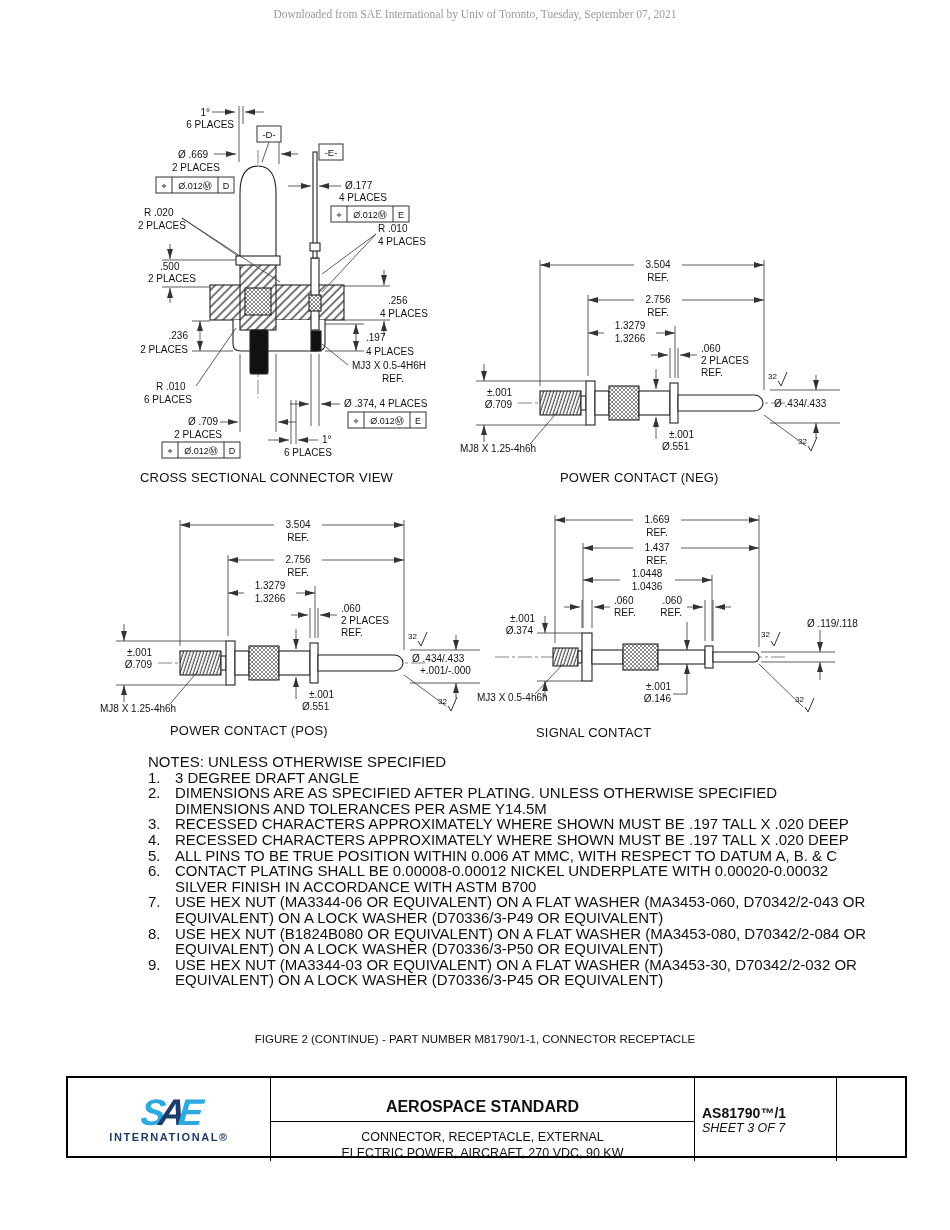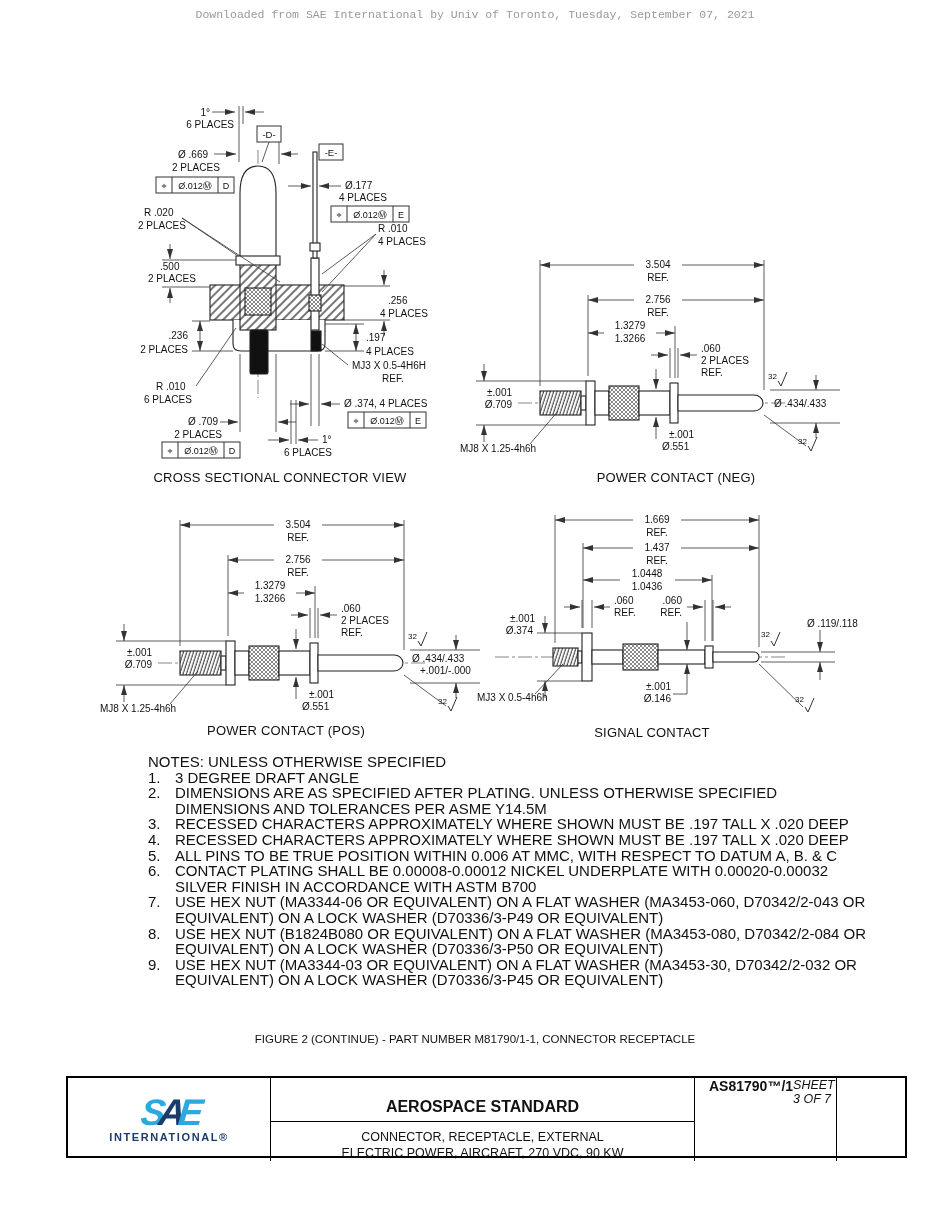--- a/index.html
+++ b/index.html
@@ -1,21 +1,21 @@
 <!DOCTYPE html>
 <html><head>
 <meta charset="utf-8">
 <style>
   html,body{margin:0;padding:0;background:#fff;}
   .page{position:relative;width:950px;height:1230px;background:#fff;overflow:hidden;
         font-family:"Liberation Sans",sans-serif;color:#111;}
   .dl-header{position:absolute;top:8px;left:0;width:950px;text-align:center;
-             font-family:Liberation Mono, monospace;font-size:11.5px;color:#999;}
+             font-family:Liberation Serif, serif;font-size:11.5px;color:#999;}
   .drawing{position:absolute;overflow:visible;}
-  .caption{position:absolute;font-size:13px;letter-spacing:.2px;text-align:center;color:#111;}
+  .caption{position:absolute;font-size:13px;letter-spacing:.2px;color:#111;}
   
   svg text{font-family:"Liberation Sans",sans-serif;fill:#111;}
   .t10{font-size:10px;} .t9{font-size:9px;} .t8{font-size:8px;} .t95{font-size:9.5px;}
   .mid{text-anchor:middle;} .end{text-anchor:end;}
   .part{stroke:#222;stroke-width:1.1;}
   .ext,.dim,.fin{stroke:#333;stroke-width:.8;fill:none;}
   .fin{stroke-width:1;}
   .cl{stroke:#555;stroke-width:.7;stroke-dasharray:14 3 3 3;fill:none;}
   .fcf rect,.dbox rect{fill:#fff;stroke:#333;stroke-width:1;}
   .fcf line{stroke:#333;stroke-width:1;}
@@ -33,21 +33,21 @@
   .tb-cell{border-left:1.5px solid #000;box-sizing:border-box;}
   .tb-cell:first-child{border-left:none;}
   .tb-logo{display:flex;flex-direction:column;align-items:center;justify-content:center;}
   .sae-letters{font-weight:bold;font-style:italic;font-size:37px;line-height:34px;
                letter-spacing:-7px;transform:skewX(-6deg);}
   .sae-sub{font-size:11px;font-weight:bold;letter-spacing:1.6px;margin-top:1px;}
   .tb-main{text-align:center;}
   .tb-heading{font-size:16px;font-weight:bold;padding-top:20px;height:23px;
               border-bottom:1.5px solid #000;}
   .tb-sub{margin-top:7px;font-size:12.5px;line-height:16px;}
-  .tb-num{display:flex;flex-direction:row;justify-content:center;padding-left:14px;}
+  .tb-num{display:flex;flex-direction:column;justify-content:center;padding-left:7px;}
   .tb-doc{font-size:14px;font-weight:bold;}
   .tb-sheet{font-size:12.5px;font-style:italic;}
 </style>
 </head>
 <body>
 
 <div class="page">
 
   <div class="dl-header">Downloaded from SAE International by Univ of Toronto, Tuesday, September 07, 2021</div>
 

